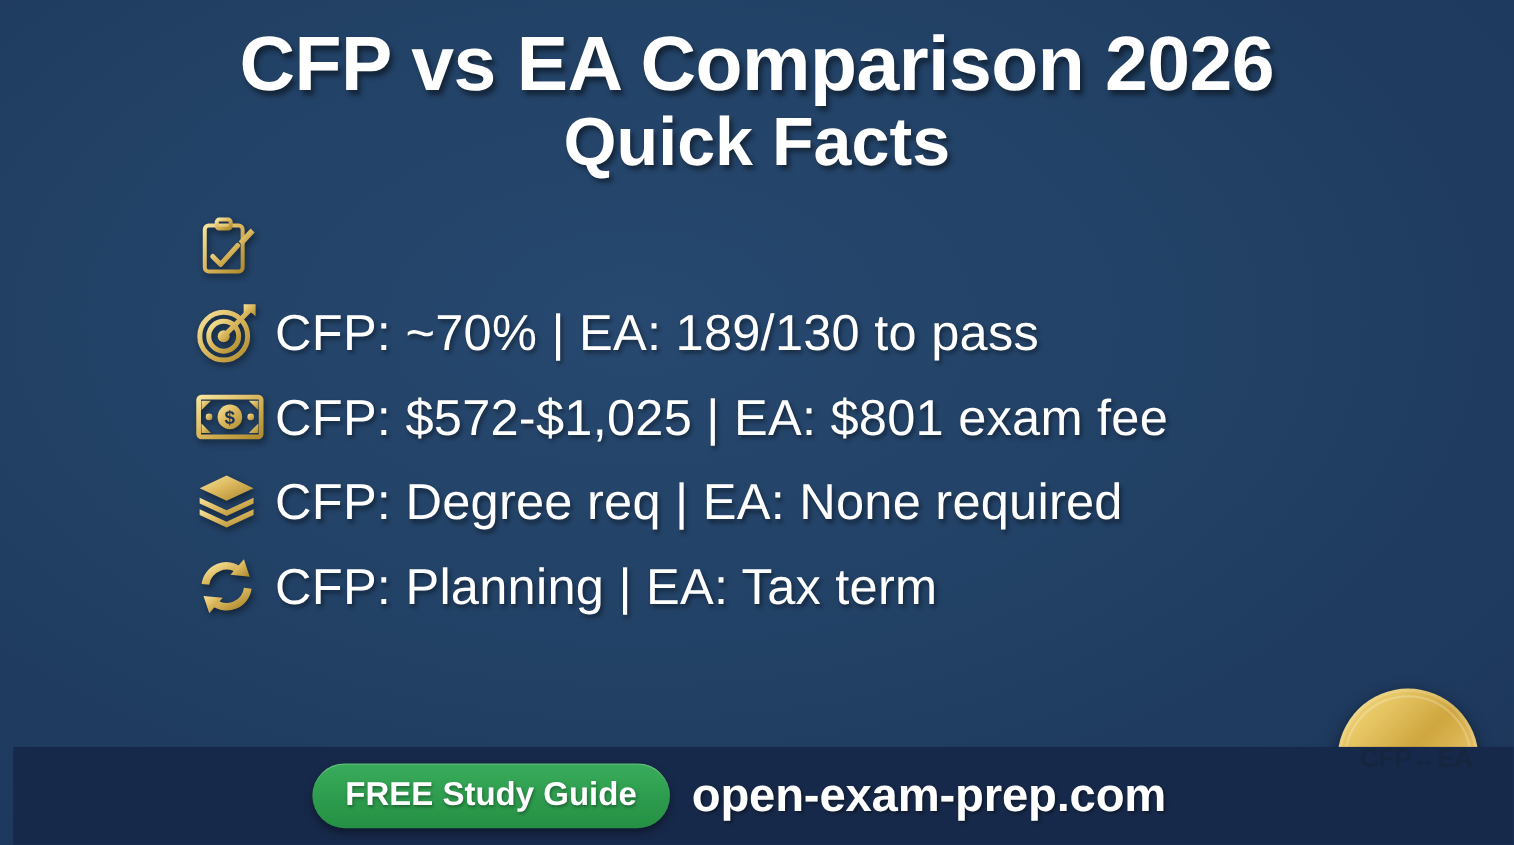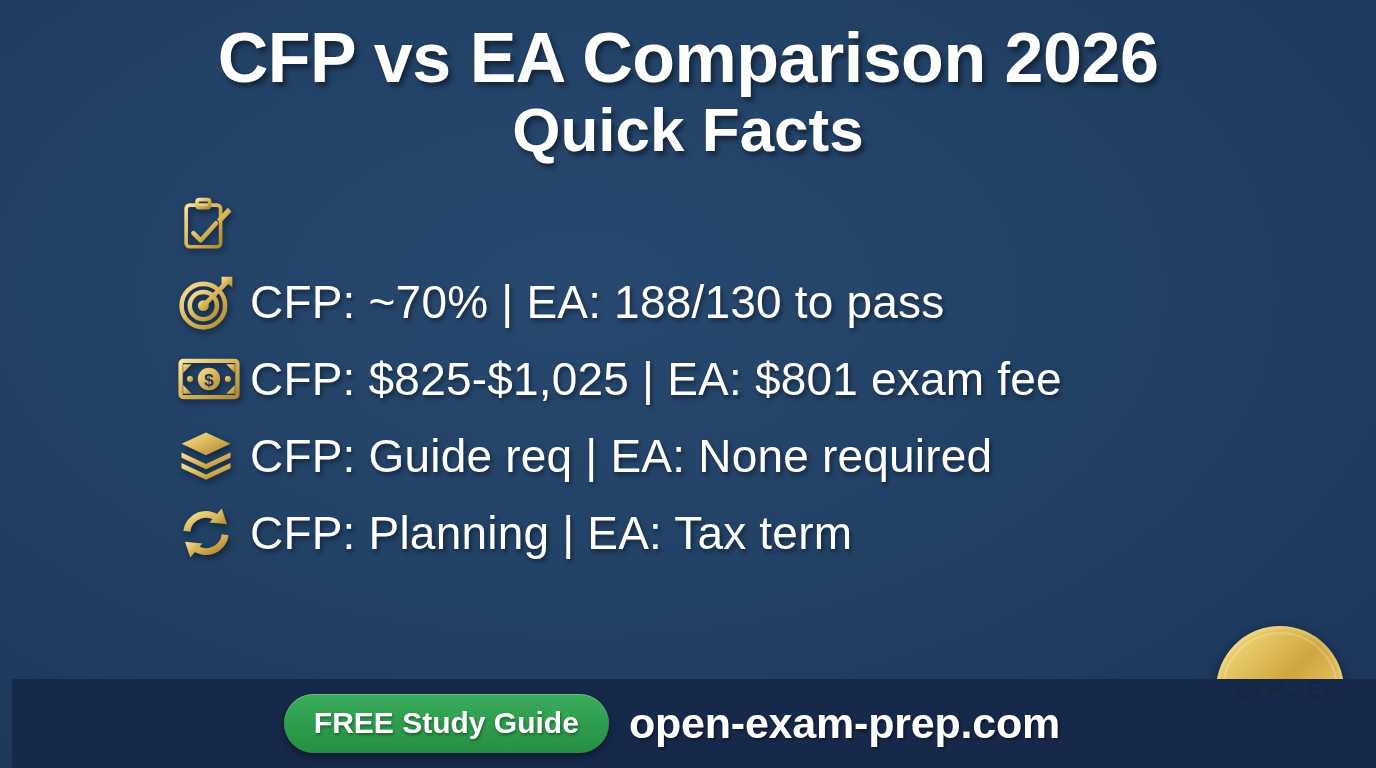--- a/index.html
+++ b/index.html
@@ -190,21 +190,21 @@
               <stop offset="100%" stop-color="#b08c2e"></stop>
             </linearGradient>
           </defs>
           <circle cx="28" cy="36" r="24" fill="none" stroke="url(#g3)" stroke-width="5"></circle>
           <circle cx="28" cy="36" r="15" fill="none" stroke="url(#g3)" stroke-width="5"></circle>
           <circle cx="28" cy="36" r="6" fill="url(#g3)"></circle>
           <line x1="28" y1="36" x2="54" y2="10" stroke="url(#g3)" stroke-width="5" stroke-linecap="round"></line>
           <path d="M48 4 L60 4 L60 16 L54 11 L48 15 Z" fill="url(#g3)"></path>
         </svg>
       </span>
-      <span class="fact-text">CFP: ~70% | EA: 188/130 to pass</span>
+      <span class="fact-text">CFP: ~70% | EA: 189/130 to pass</span>
     </div>
 
     <div class="fact-row">
       <span class="fact-icon">
         <svg width="62" height="52" viewBox="0 0 72 52">
           <defs>
             <linearGradient id="g4" x1="0" y1="0" x2="1" y2="1">
               <stop offset="0%" stop-color="#f6e49e"></stop>
                 <stop offset="45%" stop-color="#dcb95f"></stop>
               <stop offset="100%" stop-color="#b08c2e"></stop>
@@ -214,39 +214,39 @@
           <ellipse cx="36" cy="26" rx="13" ry="13" fill="url(#g4)"></ellipse>
           <text x="36" y="34" font-family="Liberation Sans, sans-serif" font-size="20" font-weight="bold" fill="#1b3257" text-anchor="middle">$</text>
           <circle cx="14" cy="26" r="3.5" fill="url(#g4)"></circle>
           <circle cx="58" cy="26" r="3.5" fill="url(#g4)"></circle>
           <path d="M6 9 L16 9 L6 19 Z" fill="url(#g4)"></path>
           <path d="M66 9 L56 9 L66 19 Z" fill="url(#g4)"></path>
           <path d="M6 43 L16 43 L6 33 Z" fill="url(#g4)"></path>
           <path d="M66 43 L56 43 L66 33 Z" fill="url(#g4)"></path>
         </svg>
       </span>
-      <span class="fact-text">CFP: $825-$1,025 | EA: $801 exam fee</span>
+      <span class="fact-text">CFP: $572-$1,025 | EA: $801 exam fee</span>
     </div>
 
     <div class="fact-row">
       <span class="fact-icon">
         <svg width="56" height="56" viewBox="0 0 64 64">
           <defs>
             <linearGradient id="g5" x1="0" y1="0" x2="1" y2="1">
               <stop offset="0%" stop-color="#f6e49e"></stop>
                 <stop offset="45%" stop-color="#dcb95f"></stop>
               <stop offset="100%" stop-color="#a9862b"></stop>
             </linearGradient>
           </defs>
           <path d="M32 5 L60 18 L32 31 L4 18 Z" fill="url(#g5)"></path>
           <path d="M4 28 L32 41 L60 28 L60 34 L32 47 L4 34 Z" fill="url(#g5)"></path>
           <path d="M4 40 L32 53 L60 40 L60 46 L32 59 L4 46 Z" fill="url(#g5)"></path>
         </svg>
       </span>
-      <span class="fact-text">CFP: Guide req | EA: None required</span>
+      <span class="fact-text">CFP: Degree req | EA: None required</span>
     </div>
 
     <div class="fact-row">
       <span class="fact-icon">
         <svg width="56" height="56" viewBox="0 0 64 64">
           <defs>
             <linearGradient id="g6" x1="0" y1="0" x2="1" y2="1">
               <stop offset="0%" stop-color="#f6e49e"></stop>
                 <stop offset="45%" stop-color="#dcb95f"></stop>
               <stop offset="100%" stop-color="#a9862b"></stop>

